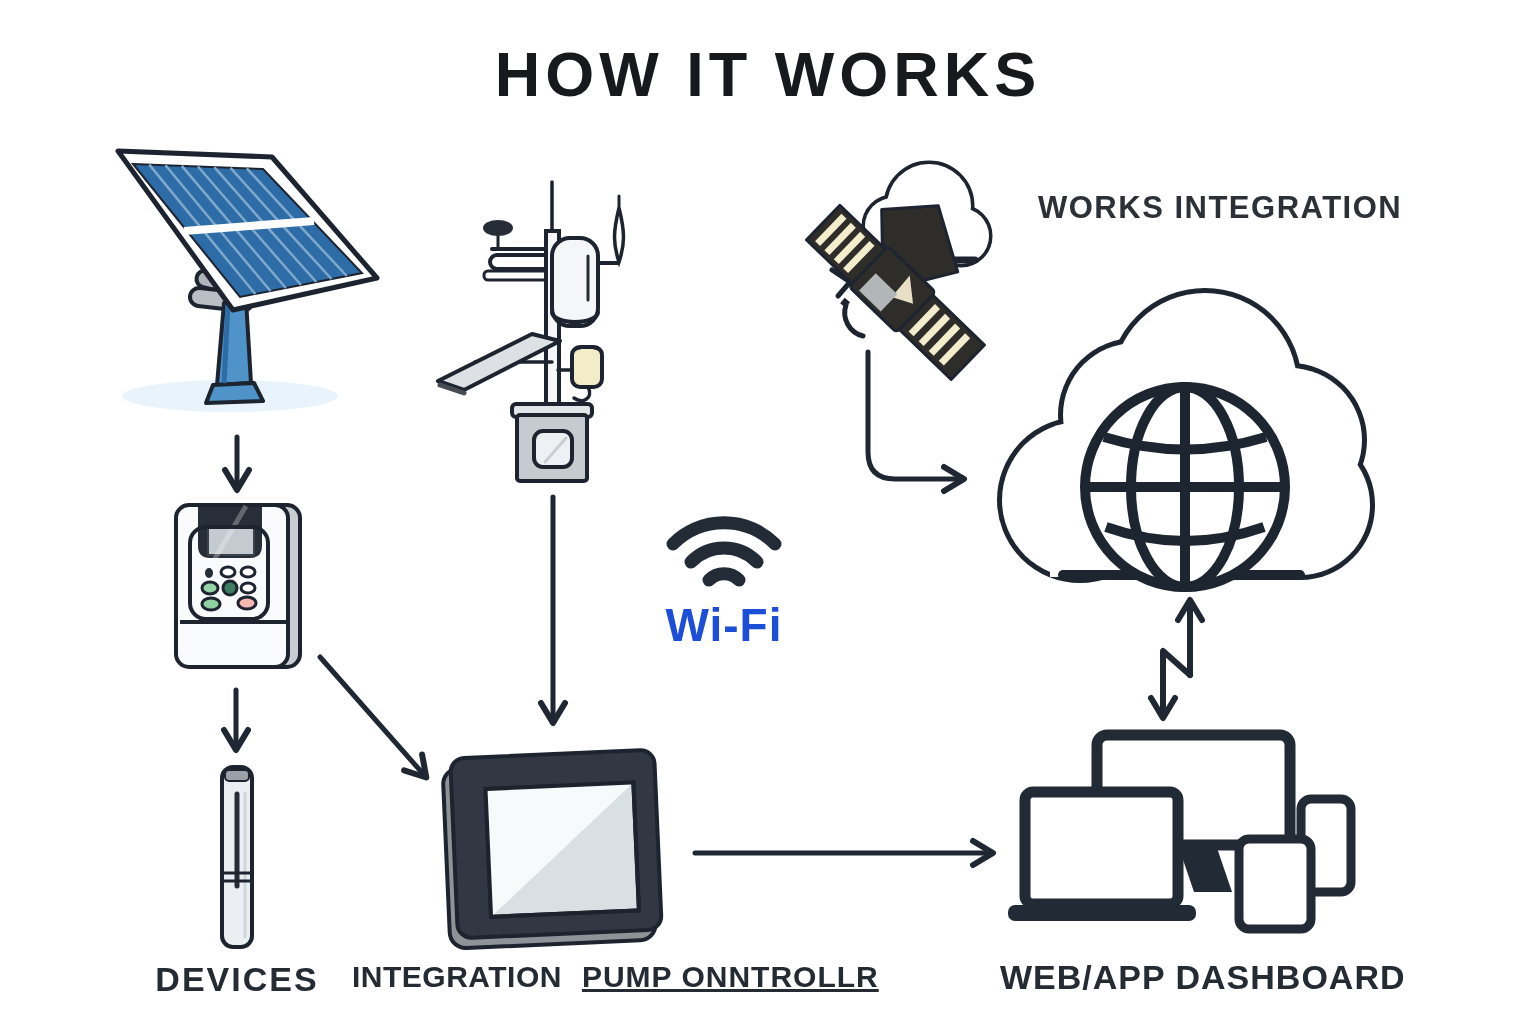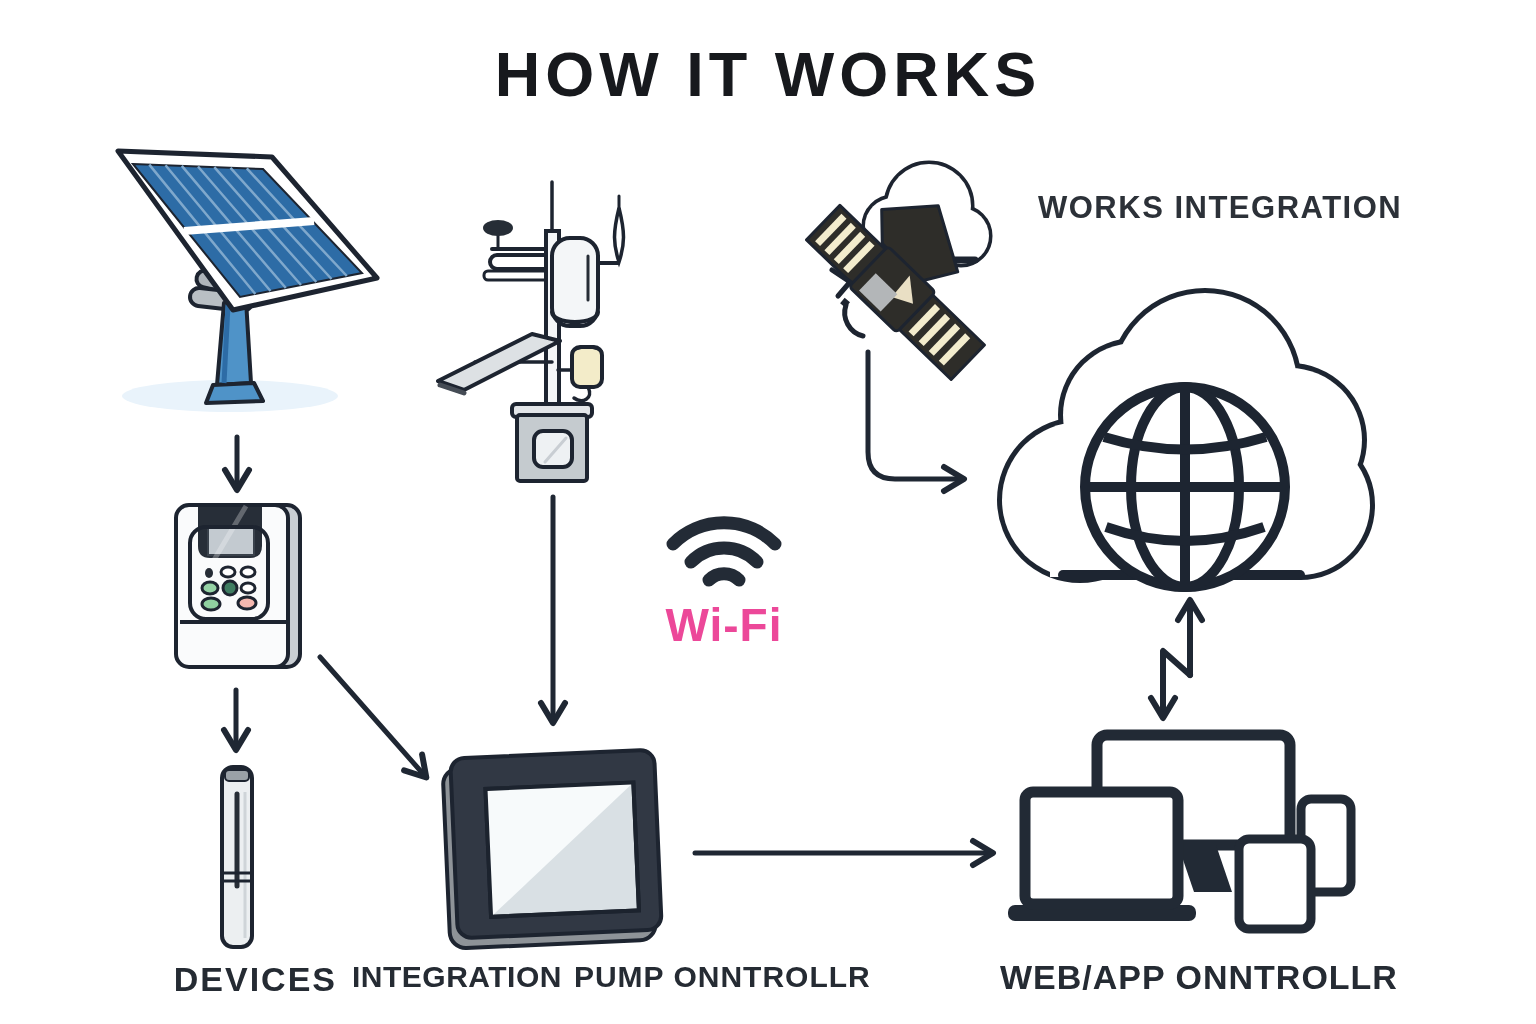--- a/index.html
+++ b/index.html
@@ -2,24 +2,24 @@
 <html><head>
 <meta charset="utf-8">
 <style>
   html,body{margin:0;padding:0;background:#ffffff;}
   .canvas{position:relative;width:1536px;height:1024px;background:#ffffff;overflow:hidden;
           font-family:"Liberation Sans", sans-serif;color:#252b33;}
   svg.scene{position:absolute;left:0;top:0;width:1536px;height:1024px;}
   .lbl{position:absolute;font-weight:bold;color:#252b33;white-space:nowrap;}
   .title{left:0;right:0;top:38px;text-align:center;font-size:63px;letter-spacing:5px;color:#17191d;}
   .cloud-int{left:1038px;top:190px;font-size:31px;letter-spacing:1.5px;color:#2c3138;}
-  .wifi-lbl{left:624px;top:598px;width:200px;text-align:center;font-size:46px;letter-spacing:1px;color:#ec4899;}
-  .devices-lbl{left:137px;top:960px;width:200px;text-align:right;font-size:34px;letter-spacing:2px;}
+  .wifi-lbl{left:624px;top:598px;width:200px;text-align:center;font-size:46px;letter-spacing:1px;color:#1d4ed8;}
+  .devices-lbl{left:137px;top:960px;width:200px;text-align:center;font-size:34px;letter-spacing:2px;}
   .fert-lbl{left:352px;top:960px;width:495px;text-align:center;font-size:30px;letter-spacing:.5px;}
-  .fert-lbl .rest{margin-left:12px;letter-spacing:1px;}
+  .fert-lbl .rest{margin-left:20px;letter-spacing:1px;text-decoration:underline;}
   .dash-lbl{left:1000px;top:958px;width:380px;text-align:center;font-size:34px;letter-spacing:1px;}
 </style>
 </head>
 <body>
 
 <div class="canvas">
 
   <svg class="scene" viewBox="0 0 1536 1024">
     <defs>
       <marker id="ah" markerUnits="userSpaceOnUse" markerWidth="34" markerHeight="34" refX="24" refY="17" orient="auto">
@@ -191,14 +191,14 @@
     </g>
   </svg>
 
   <div class="lbl title">HOW IT WORKS</div>
   <div class="lbl cloud-int">WORKS INTEGRATION</div>
   <div class="lbl wifi-lbl">Wi-Fi</div>
   <div class="lbl devices-lbl">DEVICES</div>
   <div class="lbl fert-lbl">
     <span>INTEGRATION</span><span class="rest">PUMP ONNTROLLR</span>
   </div>
-  <div class="lbl dash-lbl">WEB/APP ONNTROLLR</div>
+  <div class="lbl dash-lbl">WEB/APP DASHBOARD</div>
 </div>
 
 </body></html>

